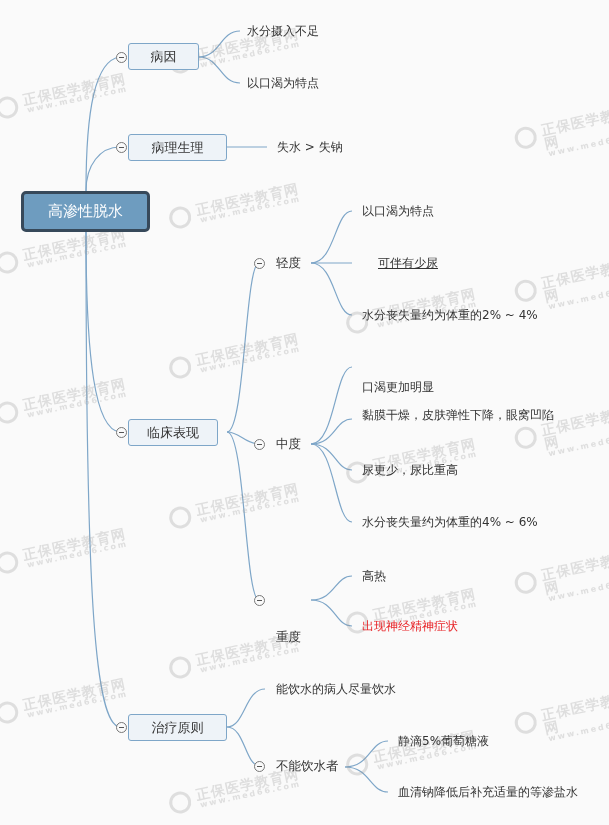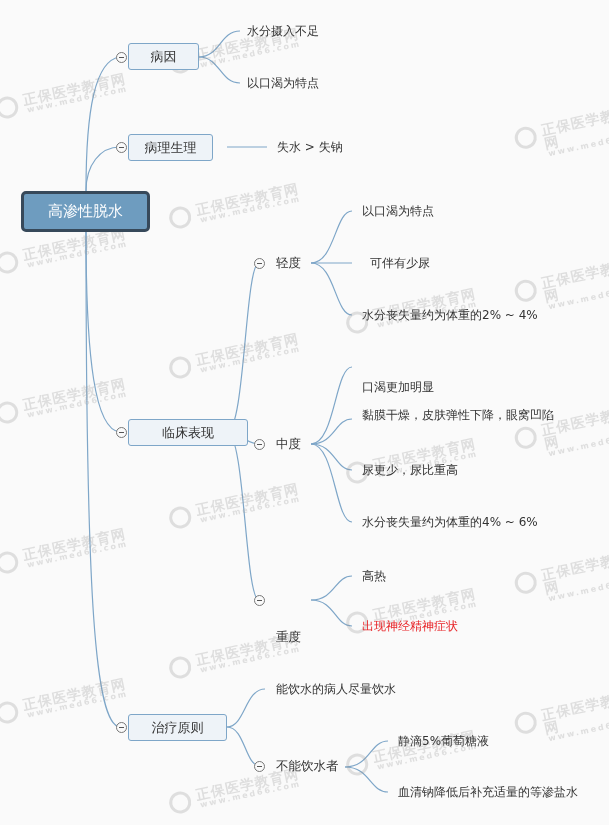--- a/index.html
+++ b/index.html
@@ -187,34 +187,34 @@
   </div>
 
 <div class="collapse" style="left:116px;top:52px;"></div>
 <div class="node main" style="left:128px;top:43px;width:71px;">
     <span>病因</span>
   </div>
 <div class="node leaf" style="left:247px;top:23px;">水分摄入不足</div>
 <div class="node leaf" style="left:247px;top:75px;">以口渴为特点</div>
 
 <div class="collapse" style="left:116px;top:142px;"></div>
-<div class="node main" style="left:128px;top:134px;width:85px;">
+<div class="node main" style="left:128px;top:134px;width:99px;">
     <span>病理生理</span>
   </div>
 <div class="node leaf" style="left:277px;top:139px;">失水 &gt; 失钠</div>
 
 <div class="collapse" style="left:116px;top:427px;"></div>
-<div class="node main" style="left:128px;top:419px;width:120px;">
+<div class="node main" style="left:128px;top:419px;width:90px;">
     <span>临床表现</span>
   </div>
 
 <div class="collapse" style="left:254px;top:258px;"></div>
 <div class="node sub" style="left:276px;top:255px;">轻度</div>
 <div class="node leaf" style="left:362px;top:203px;">以口渴为特点</div>
-<div class="node leaf" style="left:370px;top:255px;">可伴有少尿</div>
+<div class="node leaf" style="left:378px;top:255px;text-decoration:underline;">可伴有少尿</div>
 <div class="node leaf" style="left:362px;top:307px;">水分丧失量约为体重的2% ~ 4%</div>
 
 <div class="collapse" style="left:254px;top:439px;"></div>
 <div class="node sub" style="left:276px;top:436px;">中度</div>
 <div class="node leaf" style="left:362px;top:359px;margin-top:20px;">口渴更加明显</div>
 <div class="node leaf" style="left:362px;top:407px;">黏膜干燥，皮肤弹性下降，眼窝凹陷</div>
 <div class="node leaf" style="left:362px;top:462px;">尿更少，尿比重高</div>
 <div class="node leaf" style="left:362px;top:514px;text-align:right;">水分丧失量约为体重的4% ~ 6%</div>
 
 <div class="collapse" style="left:254px;top:595px;"></div>

